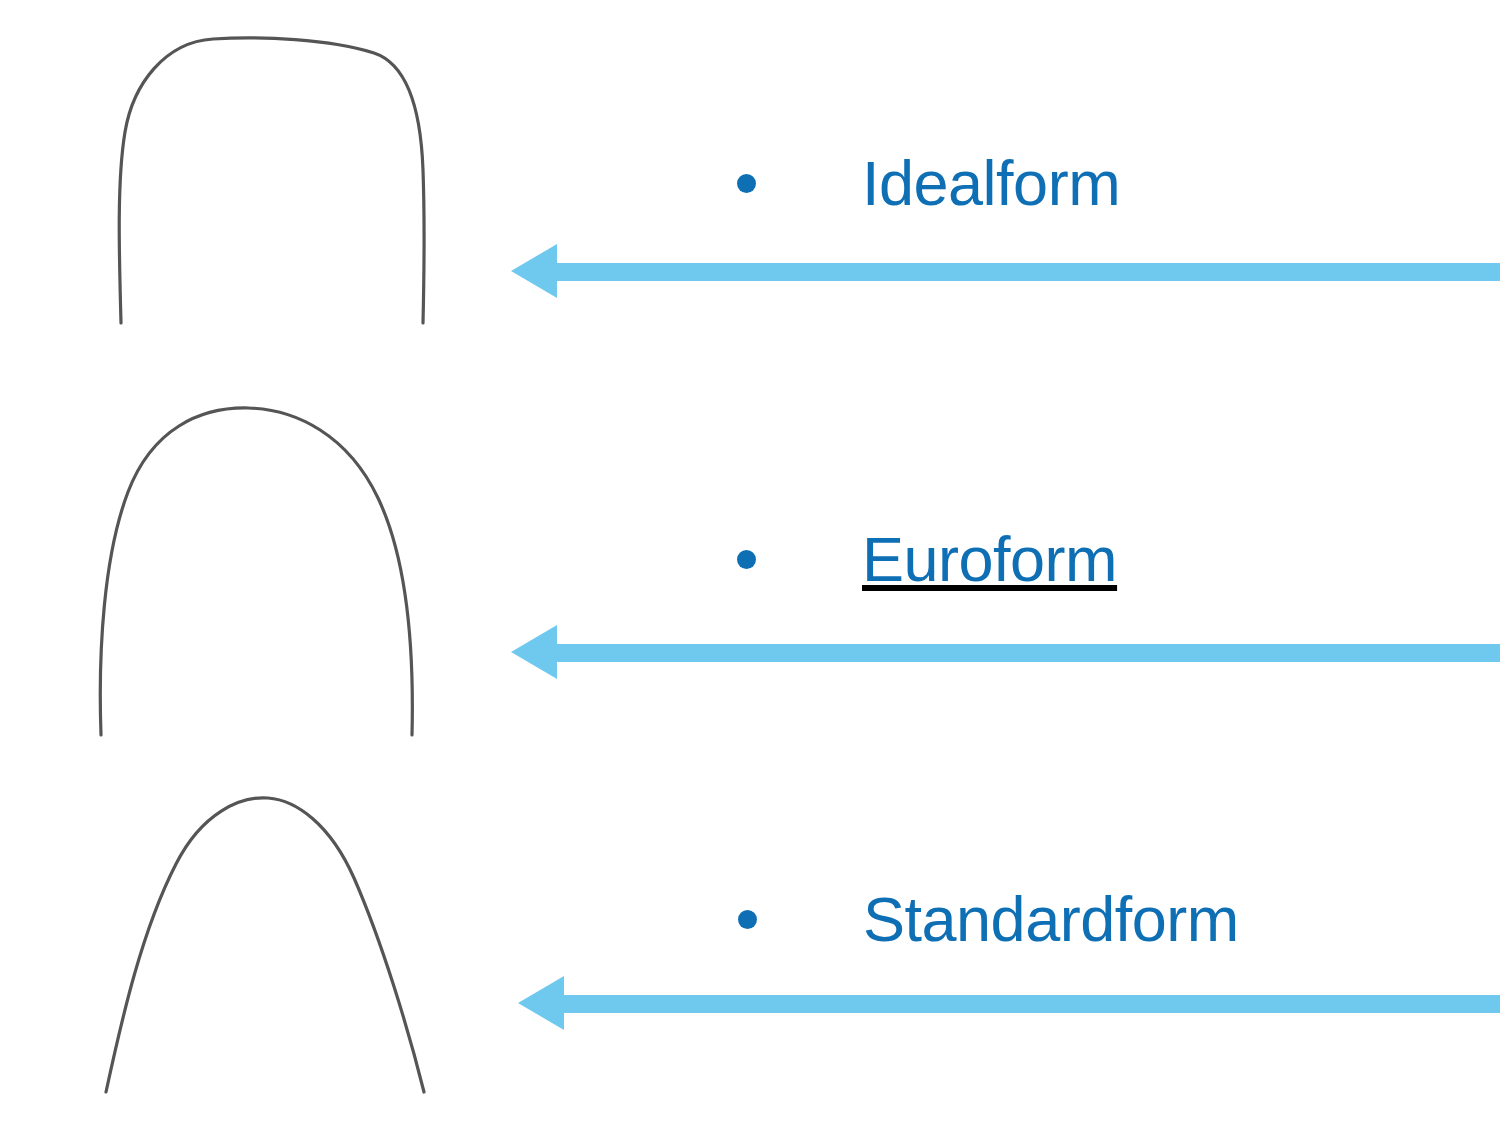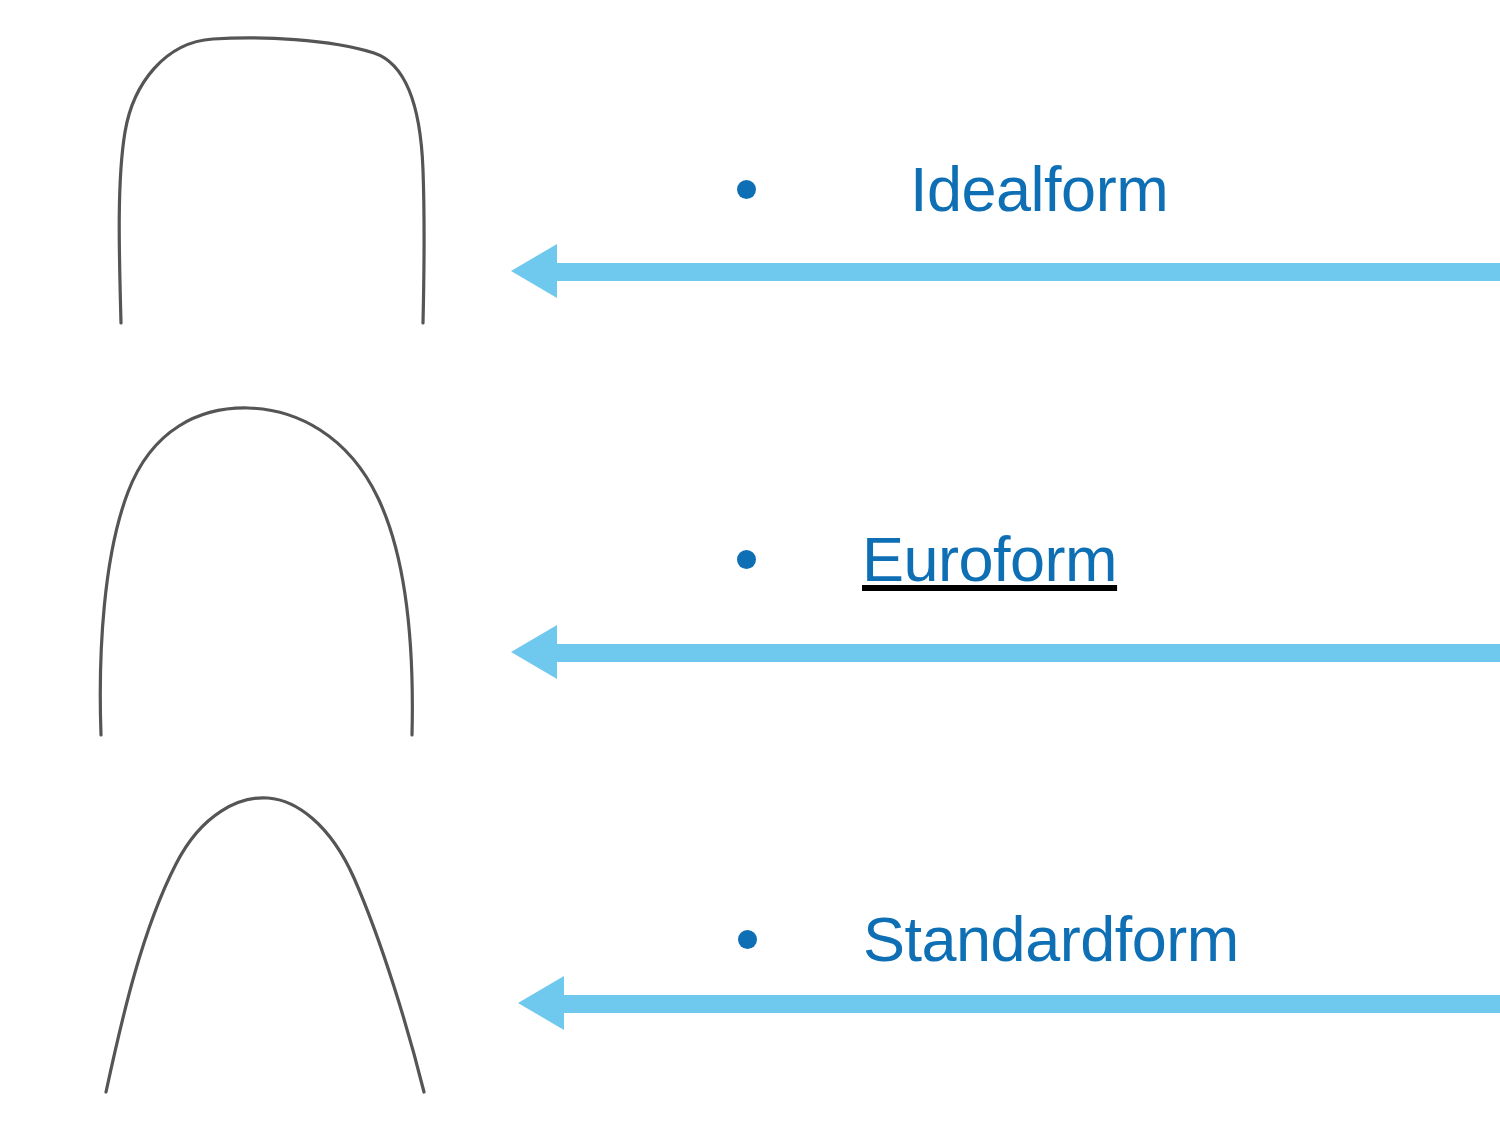--- a/index.html
+++ b/index.html
@@ -50,23 +50,23 @@
   }
   .label-text {
     color: #0E6FB4;
     font-size: 63px;
     font-weight: 400;
     line-height: 1;
     letter-spacing: -0.5px;
     margin-left: 106px;
   }
 
-  #label-1 { left: 737px; top: 158px; gap: 48px; }
+  #label-1 { left: 737px; top: 152px; }
   #label-2 { left: 737px; top: 528px; text-decoration: underline; }
-  #label-3 { left: 738px; top: 908px; }
+  #label-3 { left: 738px; top: 888px; }
 
   
   .arrow {
     position: absolute;
     height: 56px;
   }
   .arrow svg { display: block; }
   .arrow-shape { fill: #6FC9EE; }
 
   #arrow-1 { left: 511px; top: 243px;  width: 990px; }

